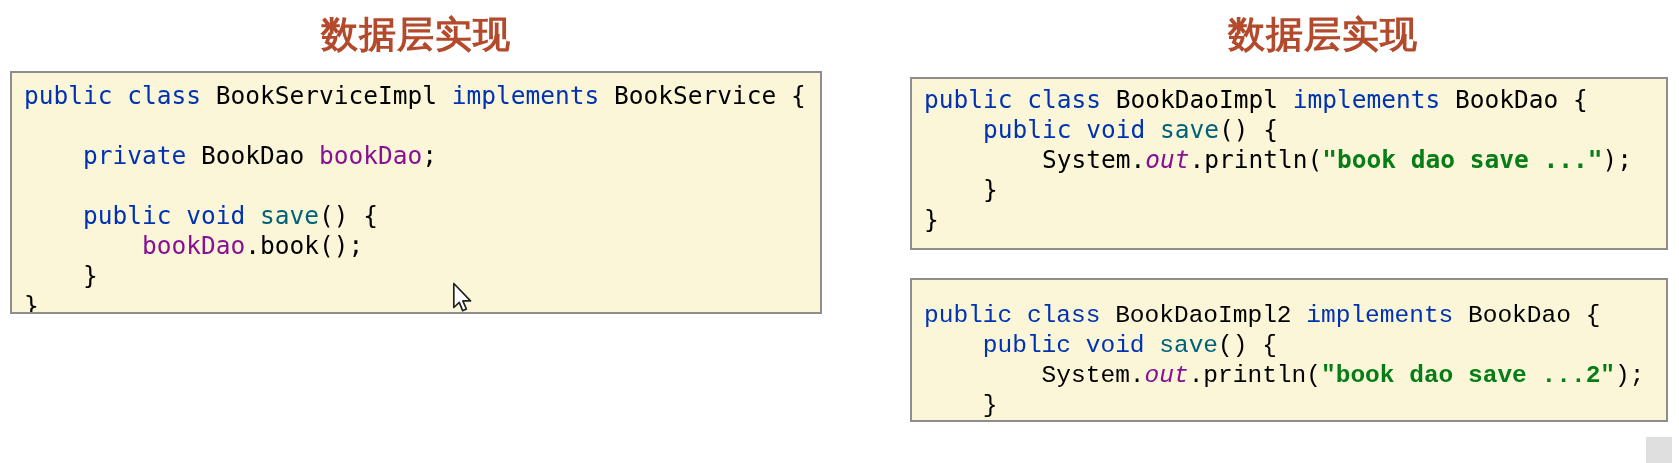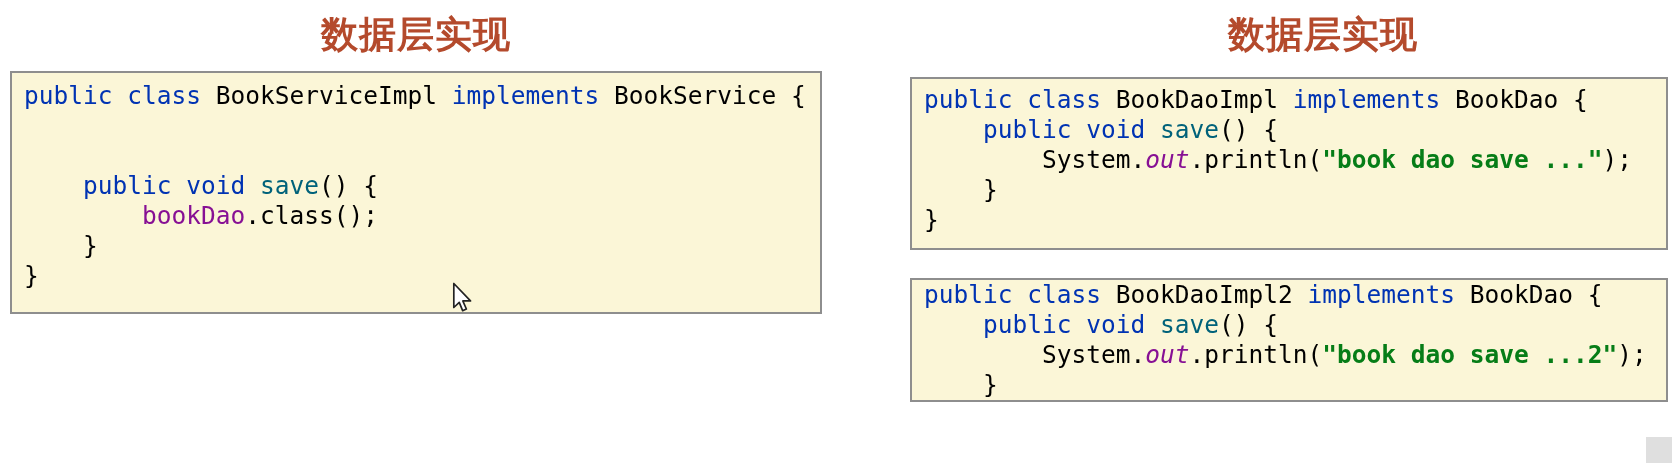--- a/index.html
+++ b/index.html
@@ -28,21 +28,21 @@
     border: 2px solid var(--box-border, #8e8e8e);
     font-family: "DejaVu Sans Mono", "Liberation Mono", monospace;
     font-size: 24.5px;
     line-height: 30px;
     color: var(--tk-pl, #000000);
     padding: 8px 0 0 12px;
     overflow: hidden;
   }
   #box-service { left: 10px;  top: 71px;  width: 812px; height: 243px; }
   #box-dao1    { left: 910px; top: 77px;  width: 758px; height: 173px; padding-top: 6px; }
-  #box-dao2    { left: 910px; top: 278px; width: 758px; height: 124px; padding-top: 0; }
+  #box-dao2    { left: 910px; top: 278px; width: 758px; height: 144px; padding-top: 21px; font-family: Liberation Mono, monospace; }
   .code-line { white-space: pre; height: 30px; }
   .tk-kw { color: var(--tk-kw, #0033b3); }
   .tk-pl { color: var(--tk-pl, #000000); }
   .tk-fd { color: var(--tk-fd, #871094); }
   .tk-mt { color: var(--tk-mt, #00627a); }
   .tk-st { color: var(--tk-st, #067d17); font-weight: bold; }
   .tk-fi { color: var(--tk-fd, #871094); font-style: italic; }
   #mouse-cursor {
     position: absolute;
     left: 452px; top: 282px;
@@ -60,23 +60,24 @@
 </head>
 <body>
 
 <div id="title-left" class="panel-title">数据层实现</div>
 
 <div id="title-right" class="panel-title">数据层实现</div>
 
 <div id="box-service" class="code-box">
     <div class="code-line"><span class="tk-kw">public</span><span class="tk-pl"> </span><span class="tk-kw">class</span><span class="tk-pl"> BookServiceImpl </span><span class="tk-kw">implements</span><span class="tk-pl"> BookService {</span></div>
     <div class="code-line">&nbsp;</div>
+    <div class="code-line"><span class="tk-pl">    </span><span class="tk-kw">private</span><span class="tk-pl"> BookDao </span><span class="tk-fd">bookDao</span><span class="tk-pl">;</span></div>
     <div class="code-line">&nbsp;</div>
     <div class="code-line"><span class="tk-pl">    </span><span class="tk-kw">public</span><span class="tk-pl"> </span><span class="tk-kw">void</span><span class="tk-pl"> </span><span class="tk-mt">save</span><span class="tk-pl">() {</span></div>
-    <div class="code-line"><span class="tk-pl">        </span><span class="tk-fd">bookDao</span><span class="tk-pl">.class();</span></div>
+    <div class="code-line"><span class="tk-pl">        </span><span class="tk-fd">bookDao</span><span class="tk-pl">.book();</span></div>
     <div class="code-line"><span class="tk-pl">    }</span></div>
     <div class="code-line"><span class="tk-pl">}</span></div>
   </div>
 
 <div id="box-dao1" class="code-box">
     <div class="code-line"><span class="tk-kw">public</span><span class="tk-pl"> </span><span class="tk-kw">class</span><span class="tk-pl"> BookDaoImpl </span><span class="tk-kw">implements</span><span class="tk-pl"> BookDao {</span></div>
     <div class="code-line"><span class="tk-pl">    </span><span class="tk-kw">public</span><span class="tk-pl"> </span><span class="tk-kw">void</span><span class="tk-pl"> </span><span class="tk-mt">save</span><span class="tk-pl">() {</span></div>
     <div class="code-line"><span class="tk-pl">        System.</span><span class="tk-fi">out</span><span class="tk-pl">.println(</span><span class="tk-st">"book dao save ..."</span><span class="tk-pl">);</span></div>
     <div class="code-line"><span class="tk-pl">    }</span></div>
     <div class="code-line"><span class="tk-pl">}</span></div>

